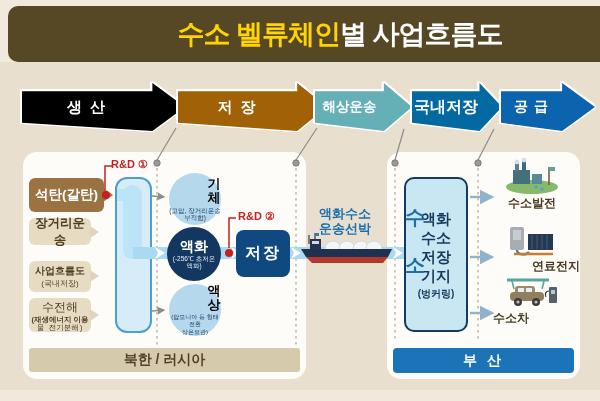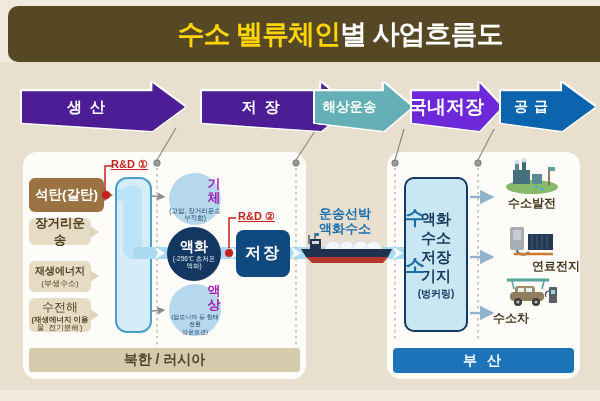--- a/index.html
+++ b/index.html
@@ -30,31 +30,31 @@
   
   .h2box{left:115px;top:177px;width:37px;height:156px;background:#d6edf9;border:2.5px solid #4aa0c8;border-radius:12px;z-index:3;box-sizing:border-box;}
   .h2txt{color:#1a6fa8;font-weight:800;font-size:20px;width:100%;text-align:center;z-index:5;}
   .pipe{background:#bce4f8;z-index:3;}
   
   .band{left:133px;top:247px;width:271px;height:12px;background:#a9daf2;z-index:3;}
   .chev{width:10px;height:12px;top:247px;background:#ffffff;clip-path:polygon(0 0,100% 50%,0 100%,30% 50%);z-index:4;}
   
   .circ{border-radius:50%;display:flex;flex-direction:column;align-items:center;justify-content:center;z-index:4;text-align:center;}
   .circ-light{background:#b5d8ed;}
-  .circ-light .c-t{color:#a21caf;margin-left:38px;}
+  .circ-light .c-t{color:#000000;margin-left:38px;}
   .circ-light .c-s{color:#17395e;}
   .circ-dark{background:#133760;}
   .circ-dark .c-t{color:#fff;}
   .circ-dark .c-s{color:#e8f1f8;}
   .c-t{font-weight:800;font-size:13px;line-height:14px;}
   .c-s{font-size:6.5px;line-height:7.5px;margin-top:2px;}
   
   .storebox{left:236px;top:230px;width:54px;height:47px;background:#10497f;border-radius:8px;display:flex;align-items:center;justify-content:center;color:#fff;font-weight:800;font-size:16px;letter-spacing:2px;z-index:4;}
   
-  .rnd{color:#c32222;font-weight:800;font-size:11px;z-index:6;white-space:nowrap;text-decoration:underline;}
+  .rnd{color:#c32222;font-weight:800;font-size:11px;z-index:6;white-space:nowrap;}
   
   .shiplabel{left:300px;top:206px;width:90px;text-align:center;color:#1b6fb0;font-weight:800;font-size:13px;line-height:15px;z-index:4;}
   .shipsvg{left:300px;top:232px;z-index:4;}
   
   .terminal{left:404px;top:177px;width:64px;height:155px;background:#c9e7f2;border:2.5px solid #15395f;border-radius:10px;box-sizing:border-box;display:flex;flex-direction:column;align-items:center;justify-content:center;z-index:4;}
   .t-line{color:#15395f;font-weight:800;font-size:15px;line-height:19px;}
   .t-sub{color:#15395f;font-weight:700;font-size:10px;margin-top:2px;}
   
   .use-icon{z-index:4;}
   .use-label{width:70px;text-align:center;color:#4a3a20;font-weight:700;font-size:12px;z-index:4;}
@@ -67,30 +67,30 @@
 
 <div class="abs content-bg"></div>
 
 <div class="abs header">
   <div class="title">
     <span class="hl">수소 벨류체인</span><span class="rest">별 사업흐름도</span>
   </div>
 </div>
 
 <div class="stage-w" style="left:22px;width:163px;">
-  <div class="stage" style="clip-path: polygon(0px 17%, 80% 17%, 80% 0px, 100% 50%, 80% 100%, 0px 83%); padding-right: 33px; box-sizing: border-box; background: #4c1d95;">생 산</div>
+  <div class="stage" style="clip-path: polygon(0px 17%, 80% 17%, 80% 0px, 100% 50%, 80% 100%, 0px 83%); padding-right: 33px; box-sizing: border-box; background: #000000;">생 산</div>
 </div>
 <div class="stage-w" style="left:178px;width:149px;">
-  <div class="stage" style="clip-path: polygon(0px 17%, 80% 17%, 80% 0px, 100% 50%, 80% 100%, 0px 83%); padding-right: 30px; box-sizing: border-box; background: #4c1d95; margin-left: 24px;">저 장</div>
+  <div class="stage" style="clip-path: polygon(0px 17%, 80% 17%, 80% 0px, 100% 50%, 80% 100%, 0px 83%); padding-right: 30px; box-sizing: border-box; background: #a16207;">저 장</div>
 </div>
 <div class="stage-w" style="left:315px;width:97px;">
   <div class="stage" style="clip-path: polygon(0px 17%, 71% 17%, 71% 0px, 100% 50%, 71% 100%, 0px 83%); padding-right: 28px; box-sizing: border-box; font-size: 13.5px; letter-spacing: 0px; background: rgb(101, 176, 182);">해상운송</div>
 </div>
 <div class="stage-w" style="left:412px;width:90px;">
-  <div class="stage" style="clip-path: polygon(0px 17%, 75% 17%, 75% 0px, 100% 50%, 75% 100%, 0px 83%); padding-right: 22px; box-sizing: border-box; font-size: 19px; letter-spacing: 0px; background: #6d28d9;">국내저장</div>
+  <div class="stage" style="clip-path: polygon(0px 17%, 75% 17%, 75% 0px, 100% 50%, 75% 100%, 0px 83%); padding-right: 22px; box-sizing: border-box; font-size: 16px; letter-spacing: 0px; background: #0369a1;">국내저장</div>
 </div>
 <div class="stage-w" style="left:501px;width:94px;">
   <div class="stage" style="clip-path: polygon(0px 17%, 65% 17%, 65% 0px, 100% 50%, 65% 100%, 0px 83%); padding-right: 33px; box-sizing: border-box; font-size: 14px; letter-spacing: 1px; background: rgb(13, 100, 174);">공 급</div>
 </div>
 
 <div class="abs panel panel-left"></div>
 <div class="abs panel panel-right"></div>
 
 <svg class="abs svg-under" width="600" height="401">
   <g stroke="#8b8b8b" stroke-width="1.2">
@@ -113,22 +113,22 @@
   </g>
 </svg>
 
 <div class="abs src src-dark" style="left:29px;top:178px;width:75px;height:34px;font-size:13.5px;font-weight:800;">석탄(갈탄)</div>
 <div class="abs ptr" style="left:103px;top:188px;border-top:7px solid transparent;border-bottom:7px solid transparent;border-left:10px solid #9b7343;"></div>
 
 <div class="abs src src-tan" style="left:29px;top:218px;width:62px;height:27px;font-size:12.5px;font-weight:800;">장거리운송</div>
 <div class="abs ptr" style="left:90px;top:226px;border-top:6px solid transparent;border-bottom:6px solid transparent;border-left:9px solid #e0d5bb;"></div>
 
 <div class="abs src src-tan" style="left:29px;top:261px;width:62px;height:31px;">
-  <div style="font-size:10px;font-weight:800;">재생에너지</div>
-  <div style="font-size:8px;">(부생수소)</div>
+  <div style="font-size:10px;font-weight:800;">사업흐름도</div>
+  <div style="font-size:8px;">(국내저장)</div>
 </div>
 <div class="abs ptr" style="left:90px;top:270px;border-top:6px solid transparent;border-bottom:6px solid transparent;border-left:9px solid #e0d5bb;"></div>
 
 <div class="abs src src-tan" style="left:29px;top:298px;width:62px;height:34px;">
   <div style="font-size:12px;font-weight:400;">수전해</div>
   <div style="font-size:7.5px;line-height:8px;font-weight:bold;">(재생에너지 이용</div>
   <div style="font-size:7.5px;line-height:8px;font-family:Liberation Mono, monospace;">물 전기분해)</div>
 </div>
 <div class="abs ptr" style="left:90px;top:309px;border-top:6px solid transparent;border-bottom:6px solid transparent;border-left:9px solid #e0d5bb;"></div>
 
@@ -159,22 +159,22 @@
   <div class="c-s" style="font-size:6px;">(암모니아 등 형태전환</div>
   <div class="c-s" style="margin-top:0;font-size:6px;">상온보관)</div>
 </div>
 
 <div class="abs storebox">저장</div>
 
 <div class="abs rnd" style="left:111px;top:158px;">R&amp;D ①</div>
 <div class="abs rnd" style="left:238px;top:210px;">R&amp;D ②</div>
 
 <div class="abs shiplabel">
+  <div>액화수소</div>
   <div>운송선박</div>
-  <div>액화수소</div>
 </div>
 <svg class="abs shipsvg" width="94" height="38" viewBox="0 0 94 38">
   <line x1="9" y1="3" x2="9" y2="12" stroke="#2b3b55" stroke-width="1.2"></line>
   <line x1="15" y1="1" x2="15" y2="10" stroke="#2b3b55" stroke-width="1.2"></line>
   <rect x="15" y="1" width="4" height="3" fill="#3a7ca8"></rect>
   <g fill="#f4f7f9" stroke="#c6d4dd" stroke-width="0.8">
     <circle cx="33" cy="17" r="8"></circle>
     <circle cx="47" cy="17" r="8"></circle>
     <circle cx="61" cy="17" r="8"></circle>
     <circle cx="74" cy="17" r="8"></circle>

